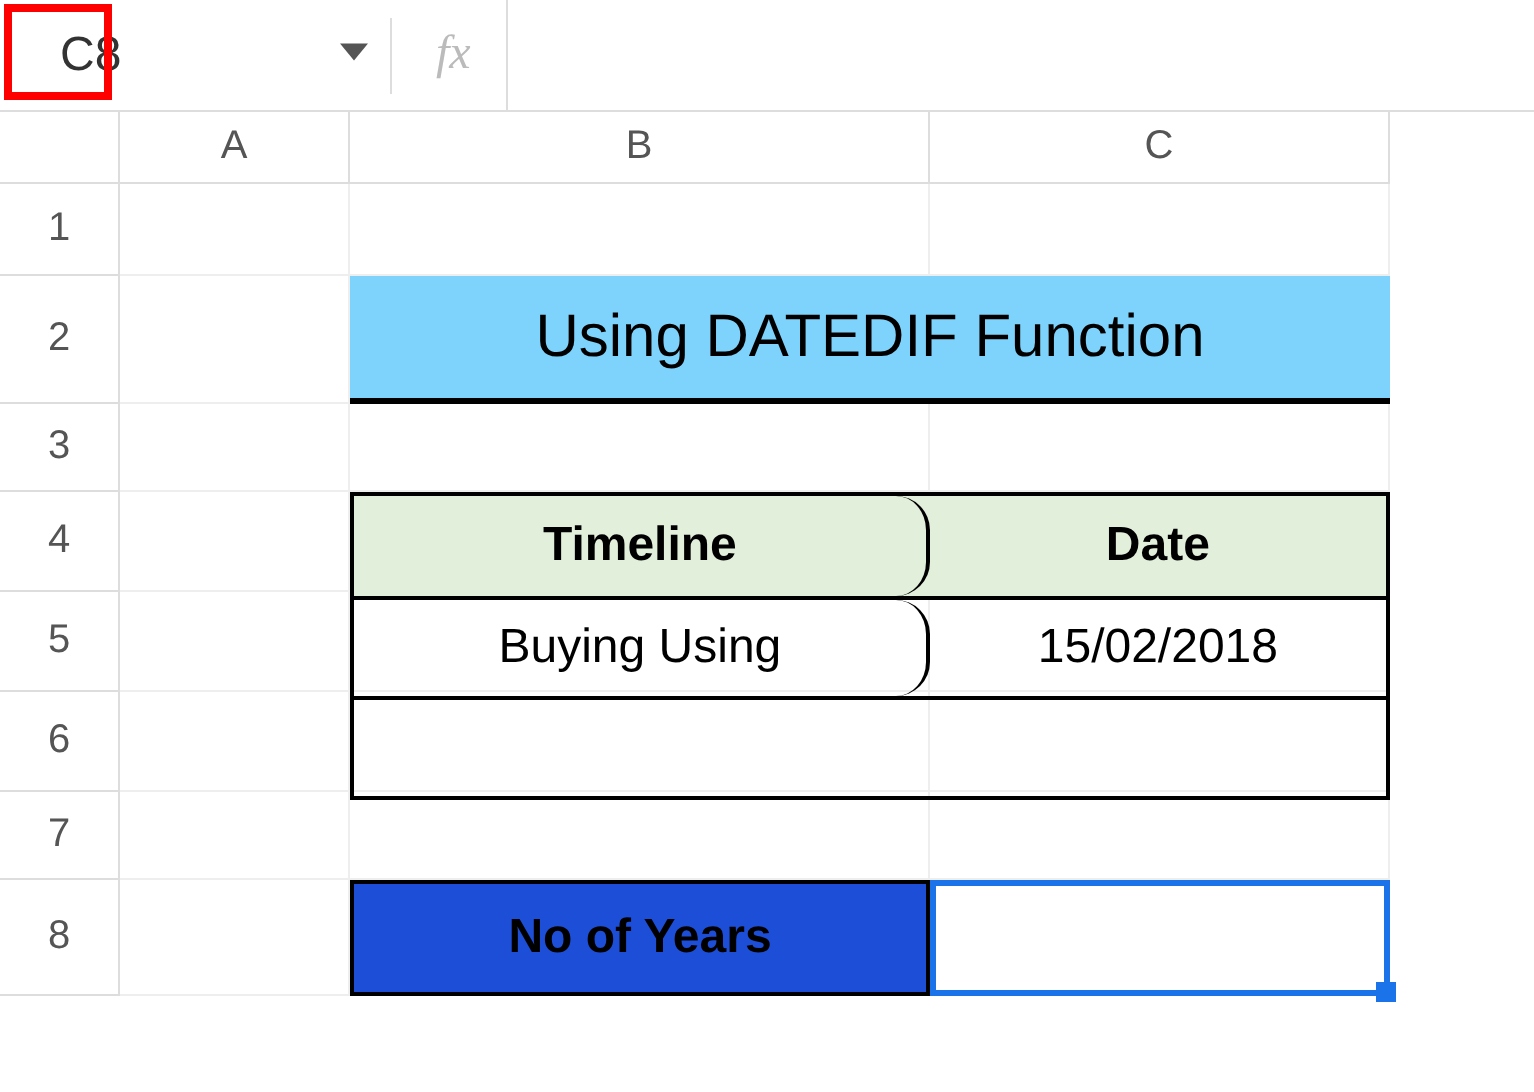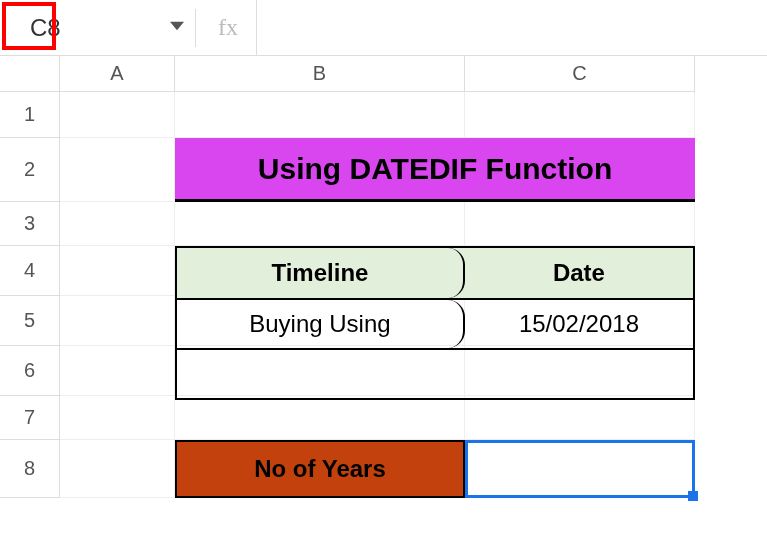--- a/index.html
+++ b/index.html
@@ -45,20 +45,21 @@
   }
   .name-dd {
     color: #555;
     font-size: 14px;
     margin-right: 8px;
   }
   .fx-divider {
     width: 1px; height: 38px; background: #ddd;
   }
   .fx-label {
+    font-style: italic;
     font-family: Georgia, serif;
     font-size: 24px;
     color: #bbb;
     padding: 0 18px 0 22px;
     text-align: right;
   }
   .formula-input {
     flex: 1;
     border: none;
     outline: none;
@@ -127,26 +128,26 @@
   .r4 { height: 50px; }
   .r5 { height: 50px; }
   .r6 { height: 50px; }
   .r7 { height: 44px; }
   .r8 { height: 58px; }
 
   .title-merge {
     position: absolute;
     left: 115px; top: 46px;
     width: 520px; height: 64px;
-    background: #d946ef;
+    background: #7dd3fc;
     display: flex;
     align-items: center;
     justify-content: center;
     font-size: 30px;
-    font-weight: bold;
+    font-weight: normal;
     color: #000;
     border-bottom: 3px solid #000;
     text-align: right;
   }
 
   .tbl {
     position: absolute;
     left: 115px; top: 154px;
     width: 520px;
     border: 2px solid #000;
@@ -162,21 +163,21 @@
     border-radius: 17px;
   }
   .tbl-b { width: 289px; border-right: 2px solid #000; }
   .tbl-c { width: 229px; }
   .tbl-head { background: #e2efda; font-weight: bold; }
 
   .label-box {
     position: absolute;
     left: 115px; top: 348px;
     width: 290px; height: 58px;
-    background: #c2410c;
+    background: #1d4ed8;
     border: 2px solid #000;
     display: flex;
     align-items: center;
     justify-content: center;
     font-size: 24px;
     font-weight: bold;
   }
 
   .selection {
     position: absolute;

